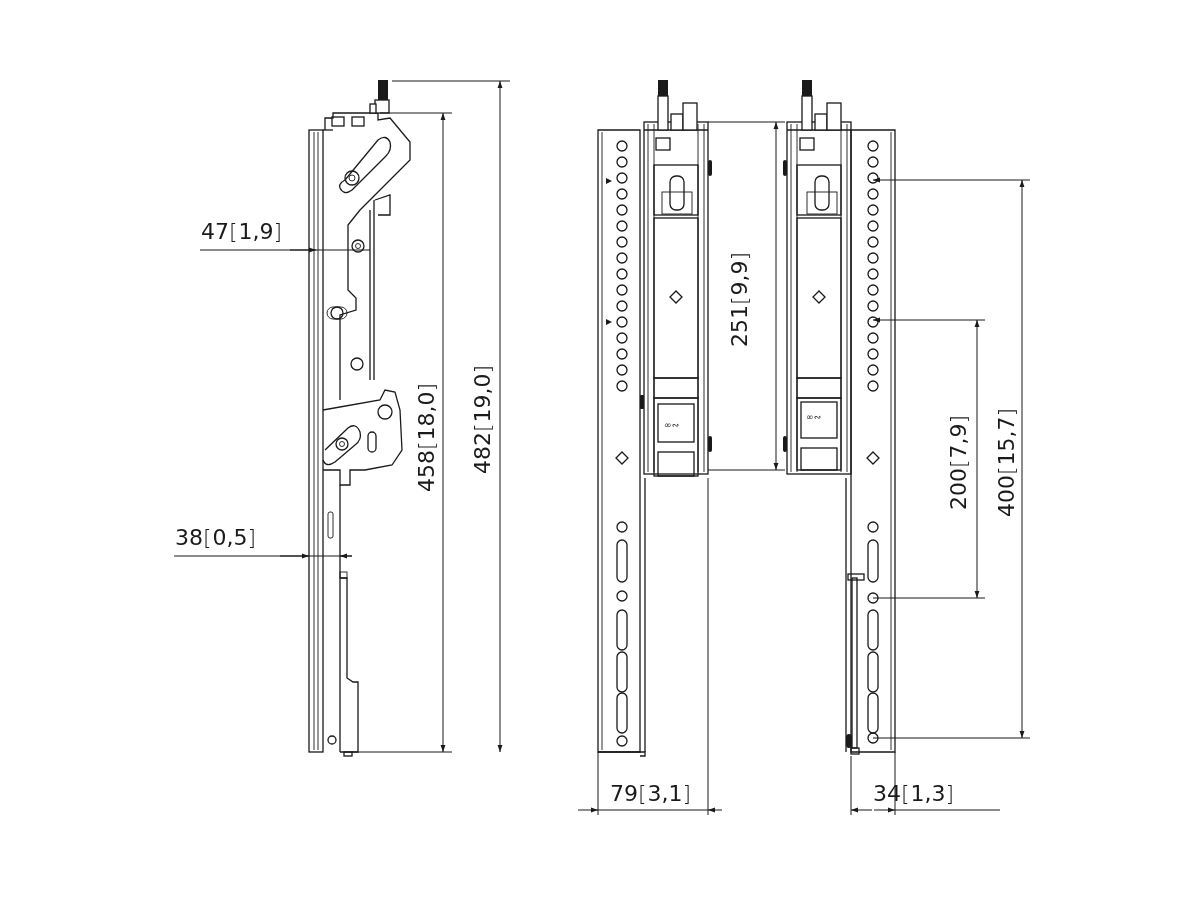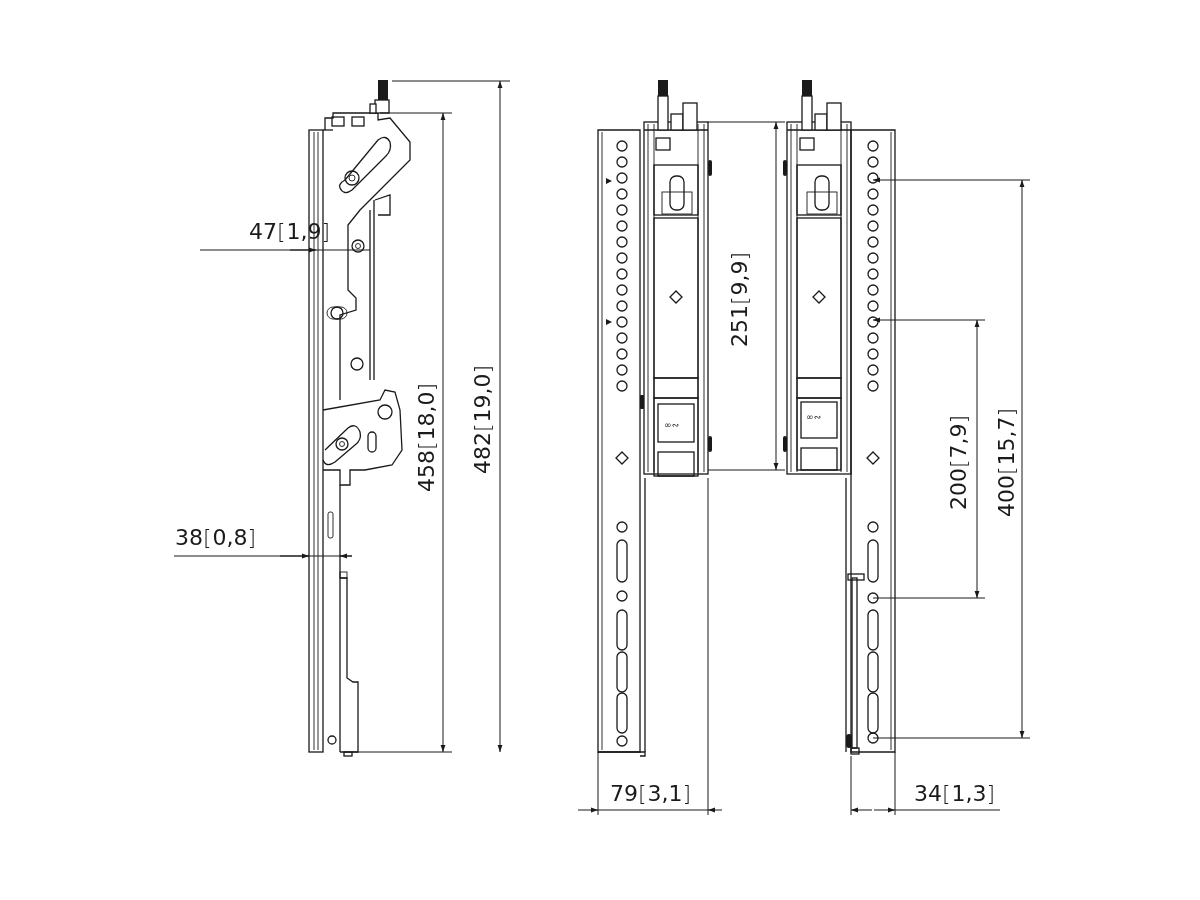--- a/index.html
+++ b/index.html
@@ -235,26 +235,26 @@
     <line class="dim" x1="977" y1="320" x2="977" y2="598" marker-start="url(#arr)" marker-end="url(#arr)"></line>
 
     <line class="dim" x1="851" y1="756" x2="851" y2="815"></line>
     <line class="dim" x1="895" y1="752" x2="895" y2="815"></line>
     <line class="dim" x1="895" y1="810" x2="1000" y2="810"></line>
     <line class="dim" x1="872" y1="810" x2="851" y2="810" marker-end="url(#arr)"></line>
     <line class="dim" x1="874" y1="810" x2="895" y2="810" marker-end="url(#arr)"></line>
   </g>
 </svg>
 
-<div class="lbl" style="left:201px; top:221px;margin-left:48px;">
+<div class="lbl" style="left:201px; top:221px;">
   <span>47</span><span class="brk">[</span><span>1,9</span><span class="brk">]</span>
 </div>
 
 <div class="lbl" style="left:175px; top:527px;">
-  <span>38</span><span class="brk">[</span><span>0,8</span><span class="brk">]</span>
+  <span>38</span><span class="brk">[</span><span>0,5</span><span class="brk">]</span>
 </div>
 
 <div class="lbl rot" style="left:416px; top:492px;">
   <span>458</span><span class="brk">[</span><span>18,0</span><span class="brk">]</span>
 </div>
 
 <div class="lbl rot" style="left:472px; top:474px;">
   <span>482</span><span class="brk">[</span><span>19,0</span><span class="brk">]</span>
 </div>
 
@@ -267,15 +267,15 @@
 </div>
 
 <div class="lbl rot" style="left:948px; top:510px;">
   <span>200</span><span class="brk">[</span><span>7,9</span><span class="brk">]</span>
 </div>
 
 <div class="lbl rot" style="left:996px; top:517px;">
   <span>400</span><span class="brk">[</span><span>15,7</span><span class="brk">]</span>
 </div>
 
-<div class="lbl" style="left:914px; top:783px;">
+<div class="lbl" style="left:873px; top:783px;">
   <span>34</span><span class="brk">[</span><span>1,3</span><span class="brk">]</span>
 </div>
 
 </body></html>

